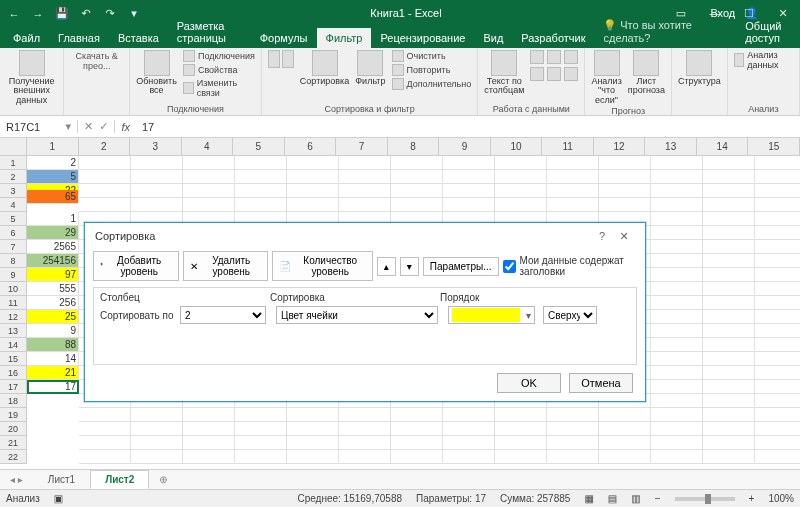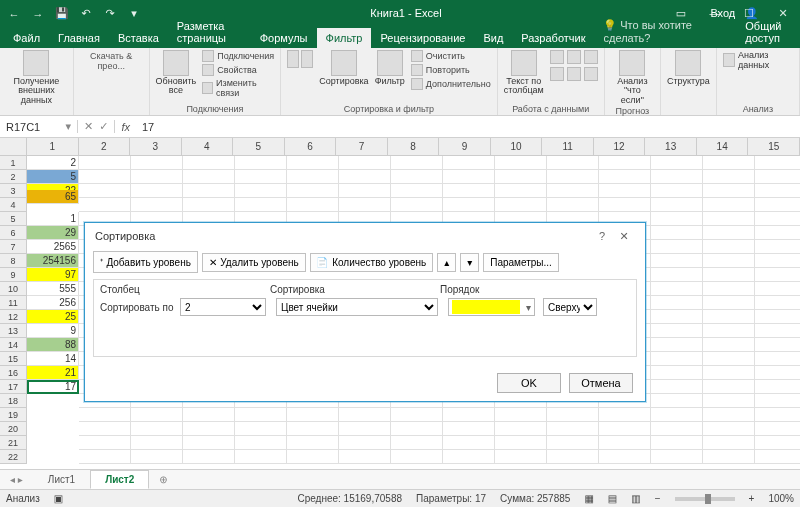--- a/index.html
+++ b/index.html
@@ -207,20 +207,25 @@
     </div>
   </div>
       <div class="label">Работа с данными</div>
     </div>
   <div class="rgroup">
       <div class="items">
     <div class="rcol">
           <div class="ricon big"></div>
           <div class="rbtn" style="white-space:pre-line">Анализ "что
 если"</div>
+        </div>
+    <div class="rcol">
+          <div class="ricon big"></div>
+          <div class="rbtn" style="white-space:pre-line">Лист
+прогноза</div>
         </div>
   </div>
       <div class="label">Прогноз</div>
     </div>
   <div class="rgroup">
       <div class="items">
         <div class="rcol">
           <div class="ricon big"></div>
           <div class="rbtn">Структура</div>
         </div>
@@ -290,21 +295,21 @@
       <div>18</div>
       <div>19</div>
       <div>20</div>
       <div>21</div>
       <div>22</div>
     </div>
   <div class="cells" id="cells">
       <div class="cell" style="top: 0px; left: 0px; background: rgb(255, 255, 255);">2</div>
       <div class="cell" style="top: 14px; left: 0px; background: rgb(122, 168, 212);">5</div>
       <div class="cell" style="top: 28px; left: 0px; background: rgb(255, 255, 0);">22</div>
-      <div class="cell" style="top: 34px; left: 0px; background: #eab308;">65</div>
+      <div class="cell" style="top: 34px; left: 0px; background: #f97316;">65</div>
       <div class="cell" style="top: 56px; left: 0px; background: rgb(255, 255, 255);">1</div>
       <div class="cell" style="top: 70px; left: 0px; background: rgb(166, 207, 143);">29</div>
       <div class="cell" style="top: 84px; left: 0px; background: rgb(255, 255, 255);">2565</div>
       <div class="cell" style="top: 98px; left: 0px; background: rgb(166, 207, 143);">254156</div>
       <div class="cell" style="top: 112px; left: 0px; background: rgb(255, 255, 0);">97</div>
       <div class="cell" style="top: 126px; left: 0px; background: rgb(255, 255, 255);">555</div>
       <div class="cell" style="top: 140px; left: 0px; background: rgb(255, 255, 255);">256</div>
       <div class="cell" style="top: 154px; left: 0px; background: rgb(255, 255, 0);">25</div>
       <div class="cell" style="top: 168px; left: 0px; background: rgb(255, 255, 255);">9</div>
       <div class="cell" style="top: 182px; left: 0px; background: rgb(166, 207, 143);">88</div>
@@ -631,20 +636,24 @@
   </div>
   <div class="drow1">
     <button>⁺<span>Добавить уровень</span></button>
     <button>✕<span>Удалить уровень</span></button>
     <button>📄<span>Количество уровень</span></button>
     <button>▴</button>
     <button>▾</button>
     <button>
         <span>Параметры...</span>
       </button>
+    <label class="chk">
+        <input type="checkbox" checked="" style="">
+        <span>Мои данные содержат заголовки</span>
+      </label>
   </div>
   <div class="drow2">
     <div class="hdrs">
       <div>Столбец</div>
       <div>Сортировка</div>
       <div>Порядок</div>
     </div>
     <div class="sortrow">
       <span class="lbl">Сортировать по</span>
       <select style="width:86px"><option>2</option></select>

